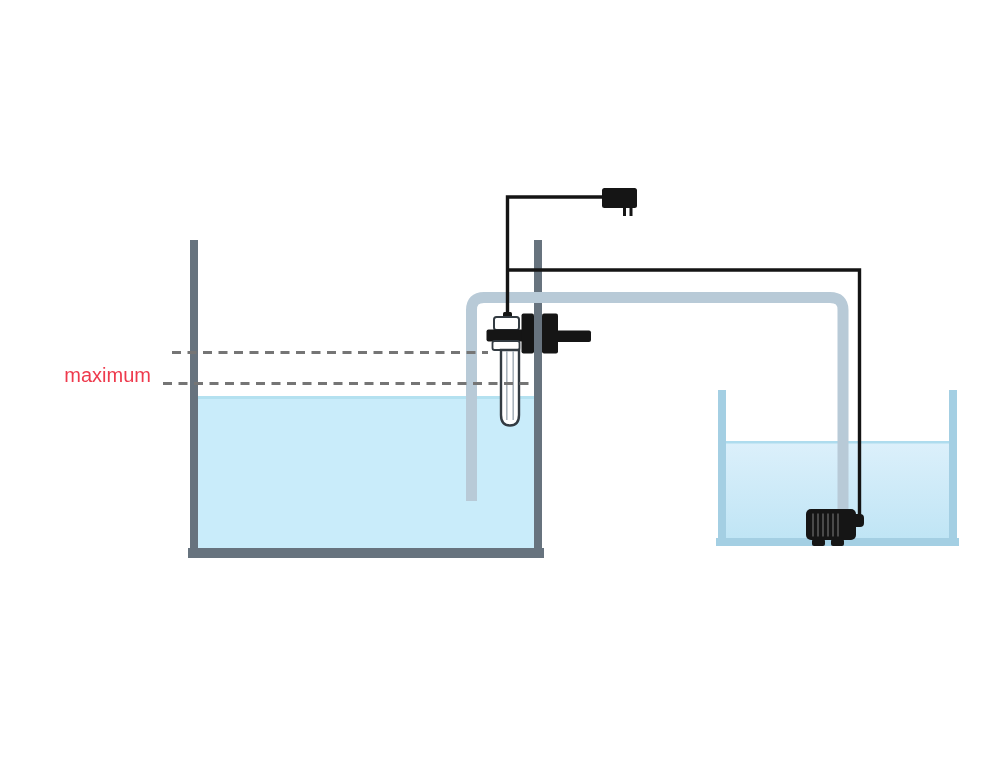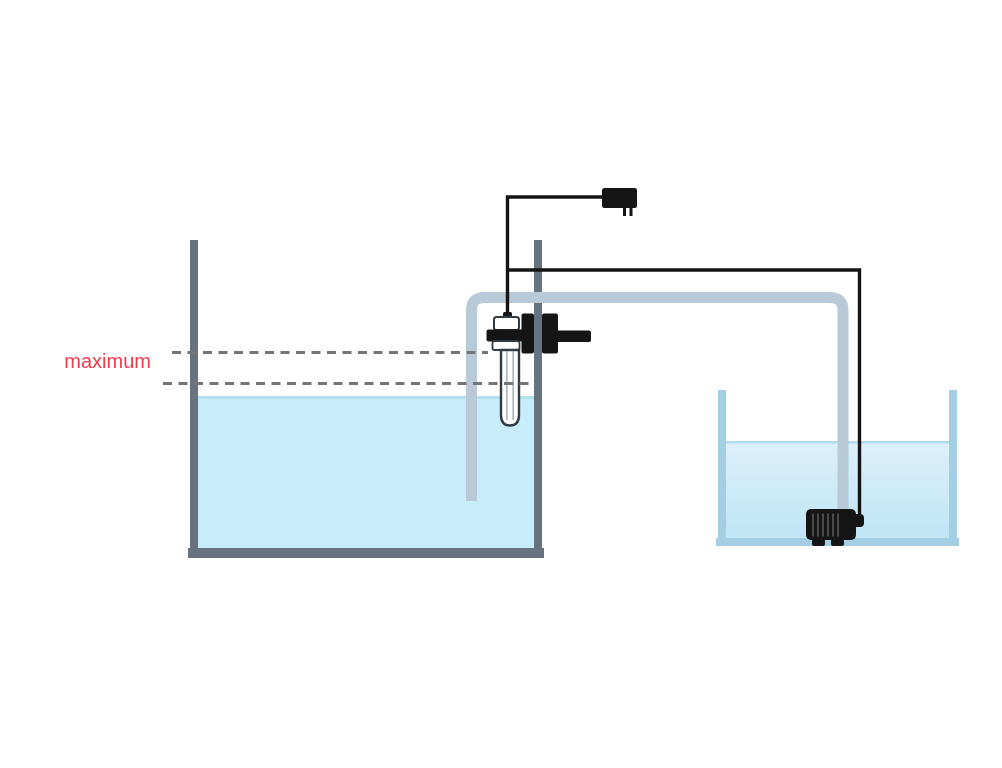--- a/index.html
+++ b/index.html
@@ -13,21 +13,21 @@
   .diagram-svg{position:absolute;left:0;top:0;}
   .level-label{
     position:absolute;
     color:var(--label-red,#ee3a4d);
     font-size:20px;
     line-height:26px;
     text-align:right;
     white-space:nowrap;
   }
   .label-overflow{left:8px;top:339px;width:160px;}
-  .label-maximum{left:8px;top:348px;width:143px;}
+  .label-maximum{left:8px;top:362px;width:143px;}
 </style>
 </head>
 <body>
 
 <div class="stage">
 
   <svg class="diagram-svg" width="1002" height="768" viewBox="0 0 1002 768">
     <defs>
       <linearGradient id="rightWaterGrad" x1="0" y1="0" x2="0" y2="1">
         <stop offset="0" style="stop-color:var(--right-water-top,#dcf0fb)"></stop>

